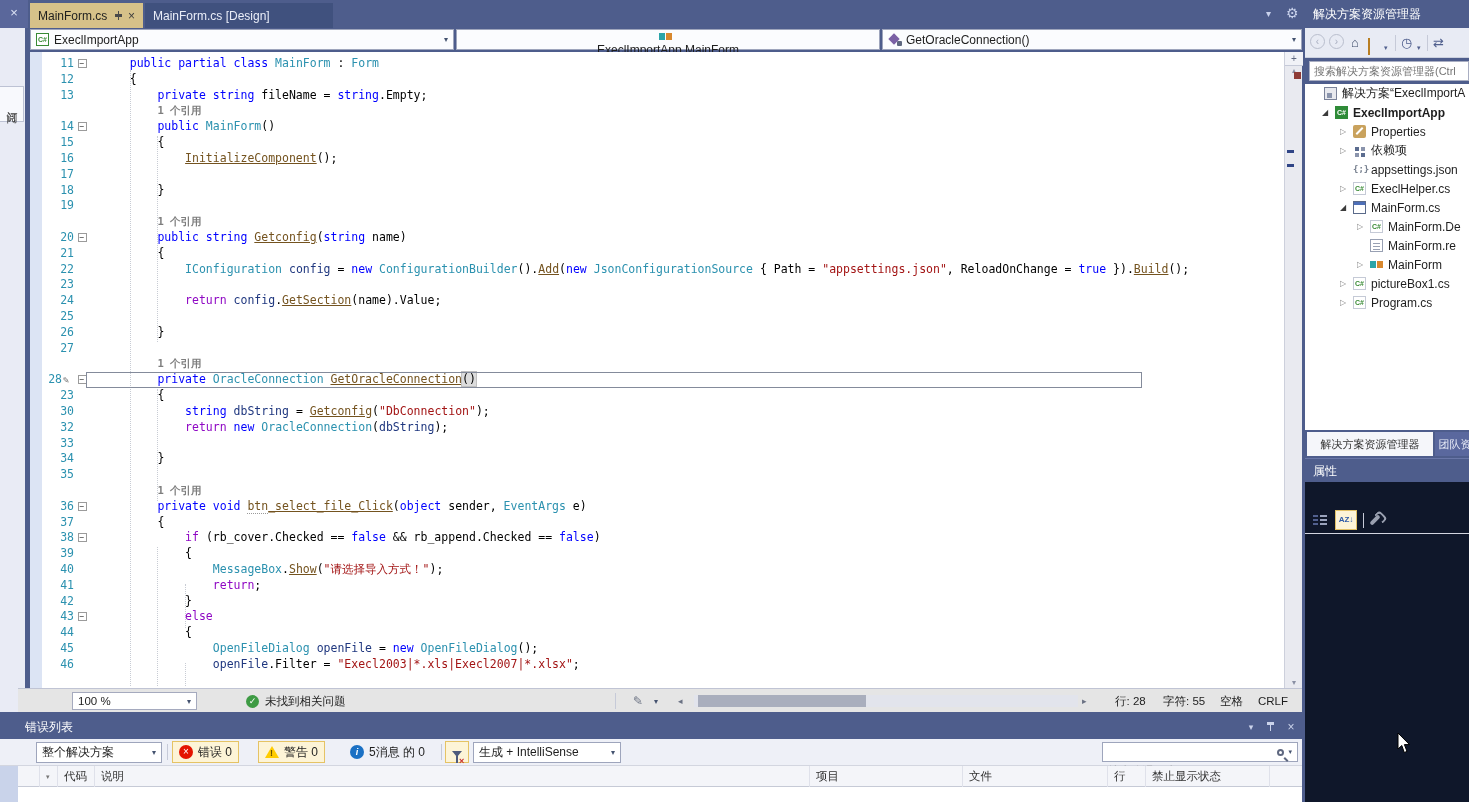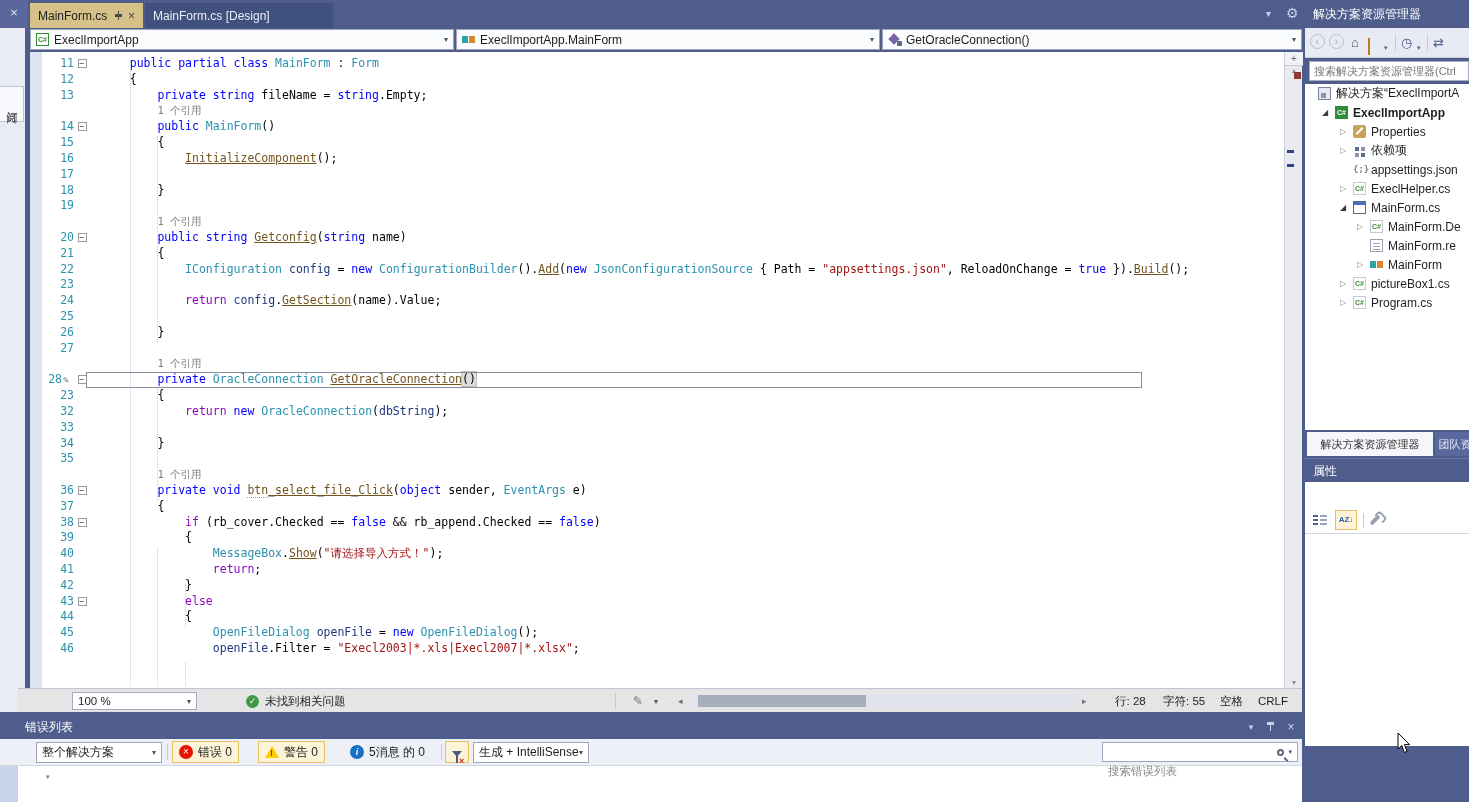--- a/index.html
+++ b/index.html
@@ -59,21 +59,21 @@
   .pencil { position:absolute; left:33px; top:0; font-size:10px; color:#6B6B6B; }
   .foldcol { flex:none; width:16px; display:flex; justify-content:center; }
   .foldbox { width:9px; height:9px; margin-top:3px; border:1px solid #9B9B9B; background:#fff;
              font:8px/7px "DejaVu Sans Mono",monospace; color:#333; text-align:center; }
   .ctext { padding-left:12px; }
   .tk-kw { color:#0000FF;text-align:center; } .tk-ct { color:#8F08C4; } .tk-ty { color:#2B91AF; }
   .tk-st { color:#A31515; } .tk-co { color:#008000; } .tk-me { color:#74531F;text-decoration:underline; }
   .tk-med { color:#74531F; border-bottom:1px dotted #9A9A9A; }
   .tk-lo { color:#1F377F; } .tk-pl { color:#000; }
   .tk-hl { background:#DCDCDC; outline:1px solid #C0C0C0; }
-  .tk-lens { font-size:10.5px; color:#7E7E7E; }
+  .tk-lens { font-size:10.5px; color:#7E7E7E;font-weight:bold; }
 
   
   #vscroll { position:absolute; left:1254px; top:0; width:18px; height:636px; background:#E9EAF0;
              border-left:1px solid #CDD0DC; }
   #vs-grip { position:absolute; left:0; top:0; width:18px; height:14px; background:#F1F2F7;
              border-bottom:1px solid #C6CAD8; color:#5F6880; font-size:10px; text-align:center; line-height:13px; }
   #vs-up { position:absolute; left:0; top:14px; width:18px; text-align:center; font-size:8px; color:#8A90A4; }
   #vs-caretmark { position:absolute; left:9px; top:20px; width:7px; height:7px; background:#8E3B36; }
   .vs-navy { position:absolute; left:2px; width:7px; height:3px; background:#2F4486; }
   #vs-down { position:absolute; left:0; bottom:1px; width:18px; text-align:center; font-size:8px; color:#8A90A4; }
@@ -178,21 +178,21 @@
   .fi-file::after { content:""; position:absolute; left:2px; top:3px; width:7px; height:1px; background:#98A0B3;
                     box-shadow:0 3px #98A0B3, 0 6px #98A0B3; }
   .fi-class::before { content:""; position:absolute; left:0; top:3px; width:6px; height:7px; background:#2BA4A8; }
   .fi-class::after { content:""; position:absolute; left:7px; top:3px; width:6px; height:7px; background:#D8882E; }
   #se-tabs { position:absolute; left:0; top:430px; width:100%; height:26px; background:#4E5D8C; }
   .se-tab { position:absolute; top:2px; height:24px; font-size:11px; line-height:24px; text-align:center;
             overflow:hidden; white-space:nowrap; }
   #se-tab1 { left:2px; width:126px; background:#F5F6FA; color:#333; }
   #se-tab2 { left:130px; width:40px; background:#5A689E; color:#E8ECF8; }
   #props-title { top:458px; height:24px; line-height:24px; border-top:1px solid #6A77A8; }
-  #props-body { position:absolute; left:0; top:482px; width:100%; height:264px; background:#ffffff;padding-left:24px; }
+  #props-body { position:absolute; left:0; top:482px; width:100%; height:320px; background:#0f172a;padding-left:24px; }
   #props-toolbar { position:absolute; left:0; top:26px; width:100%; height:26px; border-bottom:1px solid #D3D6E0; }
   .cat-icon { position:absolute; left:8px; top:6px; width:14px; height:13px; }
   .cat-icon::before { content:""; position:absolute; left:0; top:1px; width:5px; height:2px; background:#51608E;
                       box-shadow:0 4px #51608E, 0 8px #51608E; }
   .cat-icon::after { content:""; position:absolute; left:7px; top:1px; width:7px; height:2px; background:#9AA3BC;
                      box-shadow:0 4px #9AA3BC, 0 8px #9AA3BC; }
   .az-icon { position:absolute; left:30px; top:2px; width:22px; height:20px; background:#FCF3D8;
              border:1px solid #E1C066; font:bold 8px/18px "Liberation Sans",sans-serif; color:#2E5AA8;
              text-align:center; }
   .props-sep { position:absolute; left:58px; top:5px; width:1px; height:15px; background:#C6CAD8; }
@@ -220,21 +220,21 @@
   </div>
   <div class="abs" id="docwell-chevron">▾</div>
   <div class="abs" id="gear">⚙</div>
 
   <div class="abs" id="navbar">
     <div class="combo" style="left:2px; width:424px;">
       <span class="bi bi-cs"></span>
       <span>ExeclImportApp</span>
       <span class="caret">▾</span>
     </div>
-    <div class="combo" style="left:428px; width:424px;">
+    <div class="combo" style="left:428px; width:424px;flex-direction:column;">
       <span class="bi bi-class"></span>
       <span>ExeclImportApp.MainForm</span>
       <span class="caret">▾</span>
     </div>
     <div class="combo" style="left:854px; width:420px;">
       <span class="bi bi-method"></span>
       <span>GetOracleConnection()</span>
       <span class="caret">▾</span>
     </div>
   </div>
@@ -268,20 +268,21 @@
         <div class="crow"><span class="lnum">21</span><span class="foldcol"></span><span class="ctext">        <span class="tk-pl">{</span></span></div>
         <div class="crow"><span class="lnum">22</span><span class="foldcol"></span><span class="ctext">            <span class="tk-ty">IConfiguration</span><span class="tk-pl"> </span><span class="tk-lo">config</span><span class="tk-pl"> = </span><span class="tk-kw">new</span><span class="tk-pl"> </span><span class="tk-ty">ConfigurationBuilder</span><span class="tk-pl">().</span><span class="tk-me">Add</span><span class="tk-pl">(</span><span class="tk-kw">new</span><span class="tk-pl"> </span><span class="tk-ty">JsonConfigurationSource</span><span class="tk-pl"> { Path = </span><span class="tk-st">"appsettings.json"</span><span class="tk-pl">, ReloadOnChange = </span><span class="tk-kw">true</span><span class="tk-pl"> }).</span><span class="tk-me">Build</span><span class="tk-pl">();</span></span></div>
         <div class="crow"><span class="lnum">23</span><span class="foldcol"></span><span class="ctext"></span></div>
         <div class="crow"><span class="lnum">24</span><span class="foldcol"></span><span class="ctext">            <span class="tk-ct">return</span><span class="tk-pl"> </span><span class="tk-lo">config</span><span class="tk-pl">.</span><span class="tk-me">GetSection</span><span class="tk-pl">(name).Value;</span></span></div>
         <div class="crow"><span class="lnum">25</span><span class="foldcol"></span><span class="ctext"></span></div>
         <div class="crow"><span class="lnum">26</span><span class="foldcol"></span><span class="ctext">        <span class="tk-pl">}</span></span></div>
         <div class="crow"><span class="lnum">27</span><span class="foldcol"></span><span class="ctext"></span></div>
         <div class="crow"><span class="lnum"></span><span class="foldcol"></span><span class="ctext">        <span class="tk-lens">1 个引用</span></span></div>
         <div class="crow cur"><span class="lnum shift">28</span><span class="pencil">✎</span><span class="foldcol"><span class="foldbox">−</span></span><span class="ctext">        <span class="tk-kw">private </span><span class="tk-ty">OracleConnection</span><span class="tk-pl"> </span><span class="tk-me">GetOracleConnection</span><span class="tk-hl">()</span></span></div>
         <div class="crow"><span class="lnum">23</span><span class="foldcol"></span><span class="ctext">        <span class="tk-pl">{</span></span></div>
+        <div class="crow"><span class="lnum">30</span><span class="foldcol"></span><span class="ctext">            <span class="tk-kw">string</span><span class="tk-pl"> </span><span class="tk-lo">dbString</span><span class="tk-pl"> = </span><span class="tk-me">Getconfig</span><span class="tk-pl">(</span><span class="tk-st">"DbConnection"</span><span class="tk-pl">);</span></span></div>
         <div class="crow"><span class="lnum">32</span><span class="foldcol"></span><span class="ctext">            <span class="tk-ct">return</span><span class="tk-pl"> </span><span class="tk-kw">new</span><span class="tk-pl"> </span><span class="tk-ty">OracleConnection</span><span class="tk-pl">(</span><span class="tk-lo">dbString</span><span class="tk-pl">);</span></span></div>
         <div class="crow"><span class="lnum">33</span><span class="foldcol"></span><span class="ctext"></span></div>
         <div class="crow"><span class="lnum">34</span><span class="foldcol"></span><span class="ctext">        <span class="tk-pl">}</span></span></div>
         <div class="crow"><span class="lnum">35</span><span class="foldcol"></span><span class="ctext"></span></div>
         <div class="crow"><span class="lnum"></span><span class="foldcol"></span><span class="ctext">        <span class="tk-lens">1 个引用</span></span></div>
         <div class="crow"><span class="lnum">36</span><span class="foldcol"><span class="foldbox">−</span></span><span class="ctext">        <span class="tk-kw">private void </span><span class="tk-med">btn</span><span class="tk-me">_select_file_Click</span><span class="tk-pl">(</span><span class="tk-kw">object</span><span class="tk-pl"> sender, </span><span class="tk-ty">EventArgs</span><span class="tk-pl"> e)</span></span></div>
         <div class="crow"><span class="lnum">37</span><span class="foldcol"></span><span class="ctext">        <span class="tk-pl">{</span></span></div>
         <div class="crow"><span class="lnum">38</span><span class="foldcol"><span class="foldbox">−</span></span><span class="ctext">            <span class="tk-ct">if</span><span class="tk-pl"> (rb_cover.Checked == </span><span class="tk-kw">false</span><span class="tk-pl"> &amp;&amp; rb_append.Checked == </span><span class="tk-kw">false</span><span class="tk-pl">)</span></span></div>
         <div class="crow"><span class="lnum">39</span><span class="foldcol"></span><span class="ctext">            <span class="tk-pl">{</span></span></div>
         <div class="crow"><span class="lnum">40</span><span class="foldcol"></span><span class="ctext">                <span class="tk-ty">MessageBox</span><span class="tk-pl">.</span><span class="tk-me">Show</span><span class="tk-pl">(</span><span class="tk-st">"请选择导入方式！"</span><span class="tk-pl">);</span></span></div>
@@ -349,31 +350,41 @@
       <div class="tgl" style="left:344px;">
         <span class="infocirc">i</span>
         <span>5消息 的 0</span>
       </div>
       <div class="vsep" style="left:441px; top:5px;"></div>
       <div class="tgl on" style="left:445px; width:24px;">
         <span class="funnel">
             <span class="fx">×</span>
           </span>
       </div>
-      <div class="el-combo" style="left:473px; width:116px;">
+      <div class="el-combo" style="left:473px; width:148px;">
         <span>生成 + IntelliSense</span>
         <span class="caret">▾</span>
       </div>
       <div id="el-search">
         <span class="ph">搜索错误列表</span>
         <span style="margin-left:auto; display:flex; align-items:center; gap:4px;">
           <span class="mag"></span>
           <span style="font-size:7px; color:#44526F;">▾</span>
         </span>
       </div>
+    </div>
+    <div id="el-headers">
+      <div class="hcell" style="left:18px; width:22px;"></div>
+      <div class="hcell" style="left:40px; width:18px;"></div>
+      <div class="hcell" style="left:58px; width:37px;">代码</div>
+      <div class="hcell" style="left:95px; width:715px;">说明</div>
+      <div class="hcell" style="left:810px; width:153px;">项目</div>
+      <div class="hcell" style="left:963px; width:145px;">文件</div>
+      <div class="hcell" style="left:1108px; width:38px;">行</div>
+      <div class="hcell" style="left:1146px; width:124px;">禁止显示状态</div>
     </div>
     <div id="el-gutter"></div>
     <div id="el-sorticon">▾</div>
   </div>
 
   <div class="abs" id="right-panel">
     <div class="rp-title" style="top:0;">
       <span class="t">解决方案资源管理器</span>
     </div>
     <div id="se-toolbar">
@@ -385,21 +396,21 @@
       <span class="vsep" style="left:90px; top:7px;"></span>
       <span class="seti" style="left:96px;">◷</span>
       <span class="seti smallcaret" style="left:112px; top:11px;">▾</span>
       <span class="vsep" style="left:122px; top:7px;"></span>
       <span class="seti" style="left:128px;">⇄</span>
     </div>
     <div id="se-search">
       <span>搜索解决方案资源管理器(Ctrl</span>
     </div>
     <div id="se-tree">
-        <div class="trow" style="">
+        <div class="trow" style="padding-left: 6px;">
           <span class="arr "></span>
           <span class="fi fi-sol"></span>
           <span class="tlabel">解决方案“ExeclImportA</span>
         </div>
         <div class="trow" style="padding-left: 17px;">
           <span class="arr open">◢</span>
           <span class="fi fi-csproj"></span>
           <span class="tlabel" style="font-weight: 700;">ExeclImportApp</span>
         </div>
         <div class="trow" style="padding-left: 35px;">

